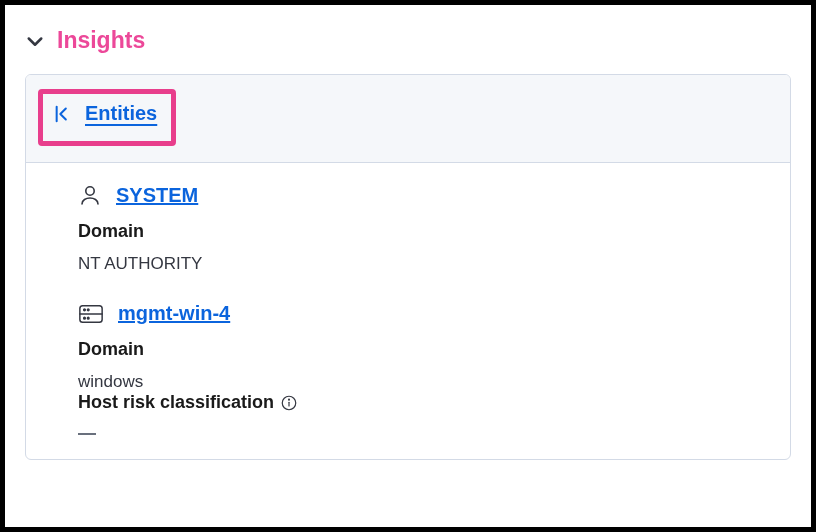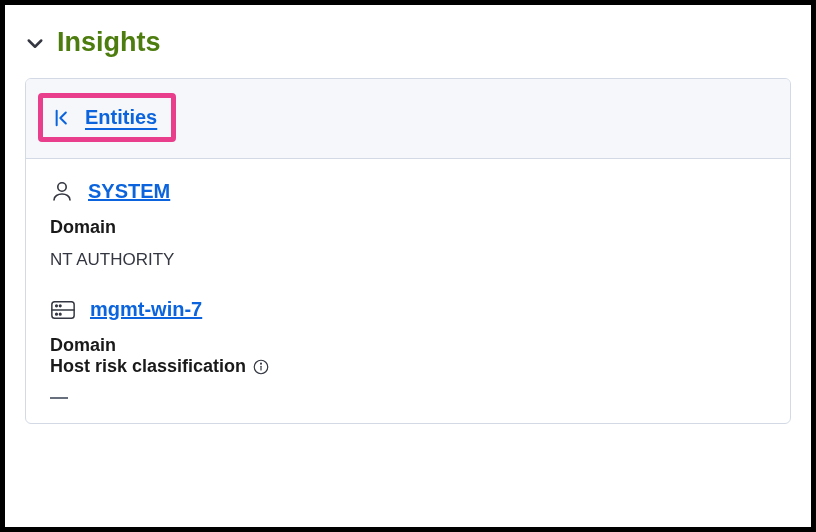--- a/index.html
+++ b/index.html
@@ -17,41 +17,41 @@
     margin-bottom: 20px;
   }
   .chevron {
     width: 20px;
     height: 20px;
     display: flex;
     align-items: center;
     justify-content: center;
   }
   .section-title {
-    font-size: 27px;
-    font-weight: 700;
-    color: #4d7c0f;
+    font-size: 23px;
+    font-weight: 700;
+    color: #ec4899;
   }
   .panel {
     border: 1px solid #d3dae6;
     border-radius: 6px;
     overflow: hidden;
   }
   .panel-header {
     background: #f5f7fa;
     border-bottom: 1px solid #d3dae6;
     padding: 14px 16px 16px 16px;
   }
   .highlight-box {
     display: inline-flex;
     align-items: center;
     gap: 10px;
     border: 5px solid #e83e8c;
     border-radius: 4px;
-    padding: 8px 14px 8px 10px;
+    padding: 8px 14px 16px 10px;
     margin-left: -4px;
   }
   .collapse-icon {
     color: #0b64dd;
     display: flex;
     align-items: center;
   }
   .entities-link {
     color: #0b64dd;
     font-weight: 700;
@@ -63,20 +63,21 @@
   .panel-body {
     padding: 20px 24px 24px 24px;
     display: flex;
     flex-direction: column;
     gap: 28px;
   }
   .entity-row {
     display: flex;
     flex-direction: column;
     gap: 14px;
+    margin-left: 28px;
   }
   .entity-title {
     display: flex;
     align-items: center;
     gap: 14px;
   }
   .entity-icon {
     color: #343741;
     display: flex;
     align-items: center;
@@ -168,25 +169,26 @@
         <span class="entity-icon">
           <svg width="26" height="22" viewBox="0 0 28 22" fill="none" stroke="#343741" stroke-width="1.6" stroke-linecap="round" stroke-linejoin="round">
             <rect x="2" y="2" width="24" height="18" rx="3"></rect>
             <line x1="2" y1="11" x2="26" y2="11"></line>
             <circle cx="7" cy="6.5" r="0.9" fill="#343741"></circle>
             <circle cx="11" cy="6.5" r="0.9" fill="#343741"></circle>
             <circle cx="7" cy="15.5" r="0.9" fill="#343741"></circle>
             <circle cx="11" cy="15.5" r="0.9" fill="#343741"></circle>
           </svg>
         </span>
-        <a href="#" class="entity-name">mgmt-win-7</a>
+        <a href="#" class="entity-name">mgmt-win-4</a>
       </div>
       <div class="columns">
         <div class="col">
           <div class="field-label">Domain</div>
+          <div class="field-value">windows</div>
         </div>
         <div class="col">
           <div class="field-label">
             <span>Host risk classification</span>
             <span class="info-icon">
               <svg width="18" height="18" viewBox="0 0 24 24" fill="none" stroke="#343741" stroke-width="1.6" stroke-linecap="round" stroke-linejoin="round">
                 <circle cx="12" cy="12" r="9"></circle>
                 <line x1="12" y1="11" x2="12" y2="16"></line>
                 <circle cx="12" cy="7.5" r="0.6" fill="#343741"></circle>
               </svg>

